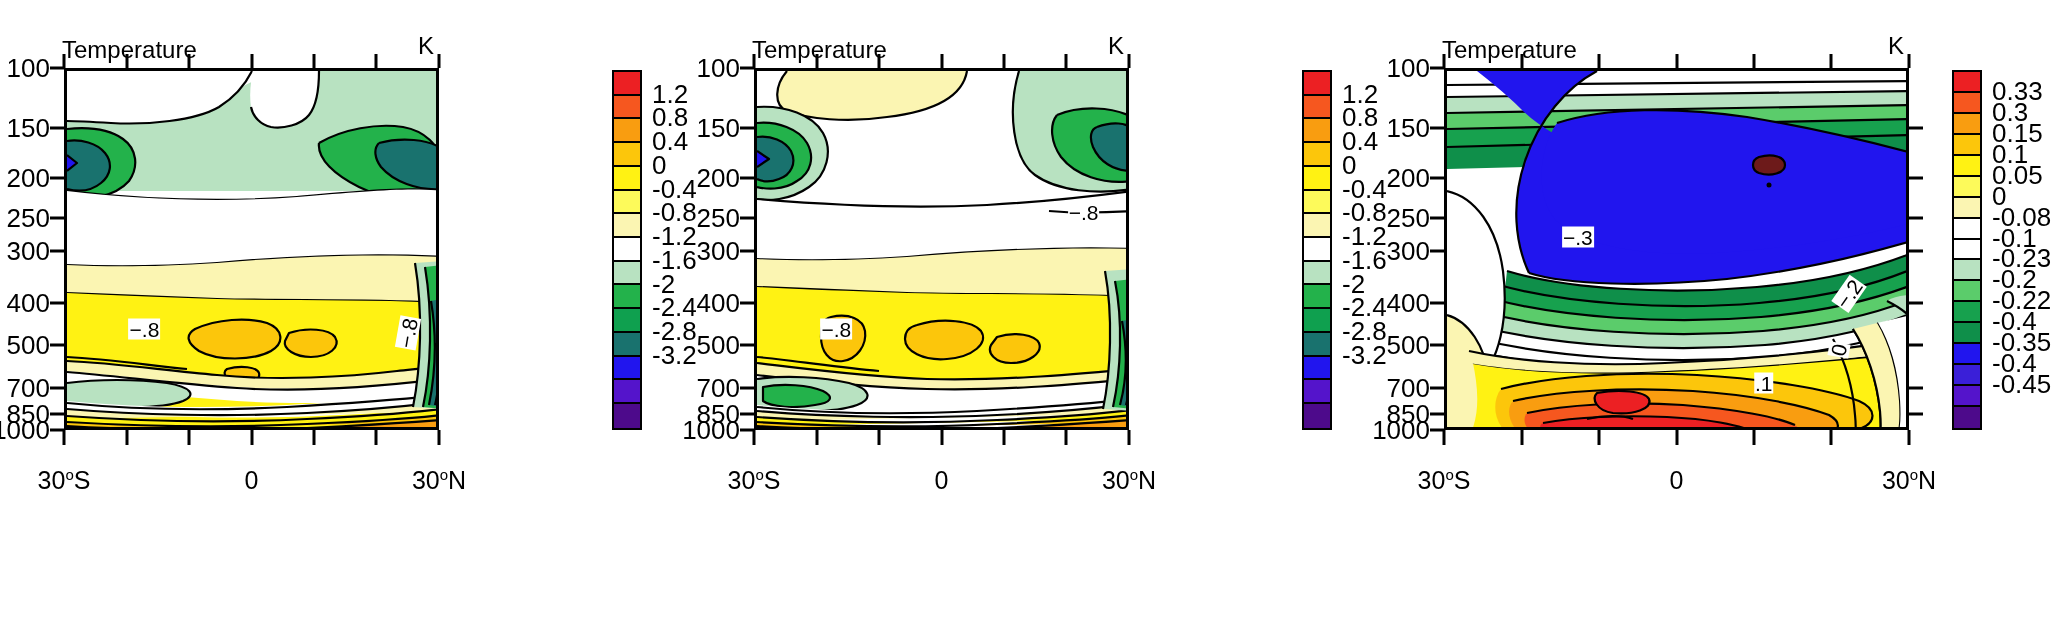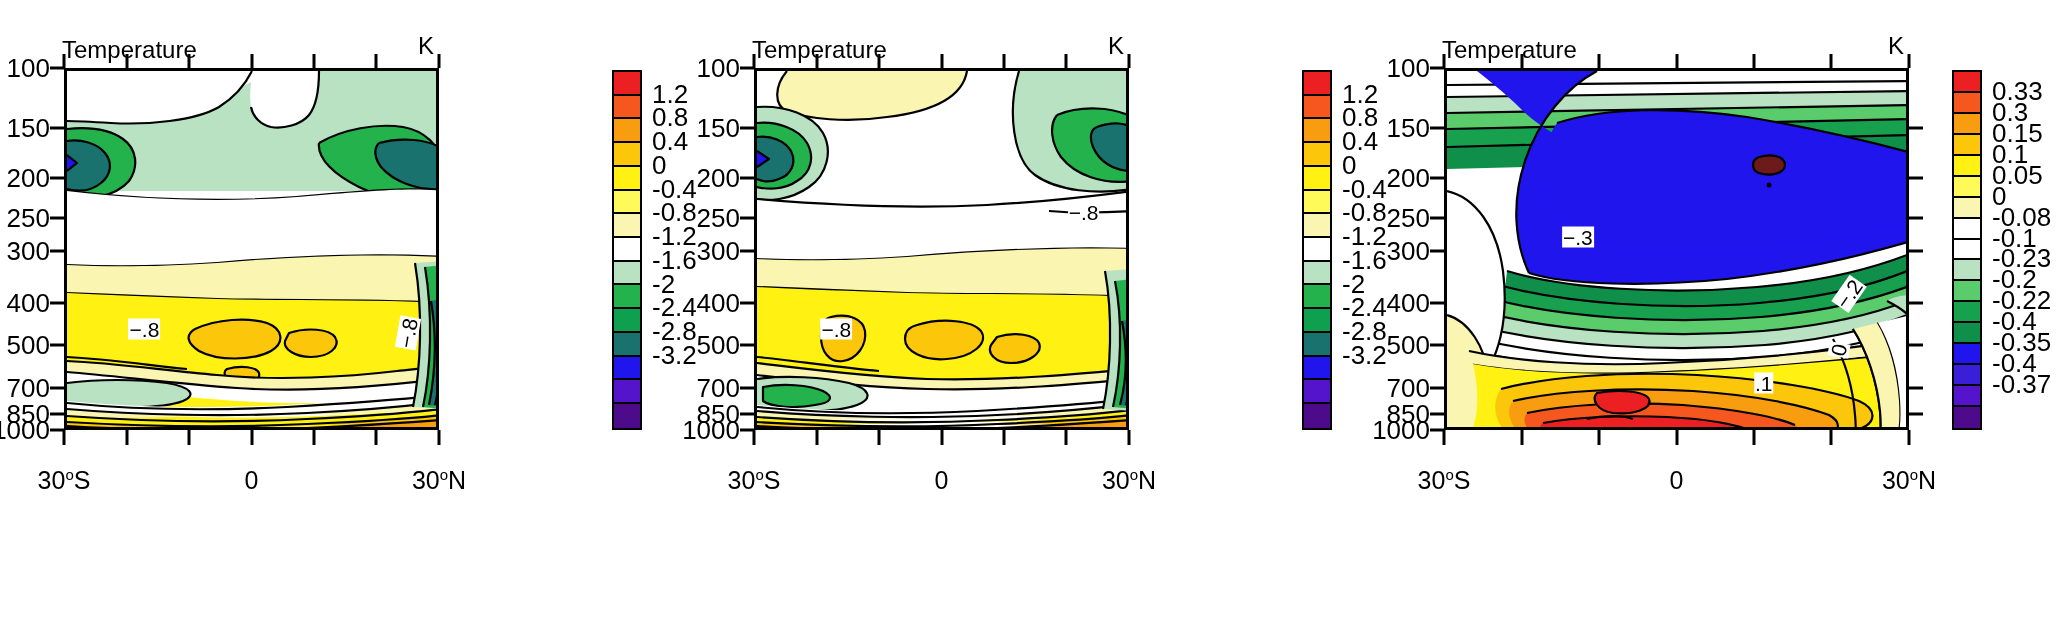--- a/index.html
+++ b/index.html
@@ -623,18 +623,18 @@
           <div class="cbar-tick-label" style="top: 104.706px;">0.05</div>
           <div class="cbar-tick-label" style="top: 125.647px;">0</div>
           <div class="cbar-tick-label" style="top: 146.588px;">-0.08</div>
           <div class="cbar-tick-label" style="top: 167.529px;">-0.1</div>
           <div class="cbar-tick-label" style="top: 188.471px;">-0.23</div>
           <div class="cbar-tick-label" style="top: 209.412px;">-0.2</div>
           <div class="cbar-tick-label" style="top: 230.353px;">-0.22</div>
           <div class="cbar-tick-label" style="top: 251.294px;">-0.4</div>
           <div class="cbar-tick-label" style="top: 272px;">-0.35</div>
           <div class="cbar-tick-label" style="top: 293.176px;">-0.4</div>
-          <div class="cbar-tick-label" style="top: 314.118px;">-0.37</div>
+          <div class="cbar-tick-label" style="top: 314.118px;">-0.45</div>
         </div>
     </div>
   </div>
 
 </div>
 
 </body></html>

